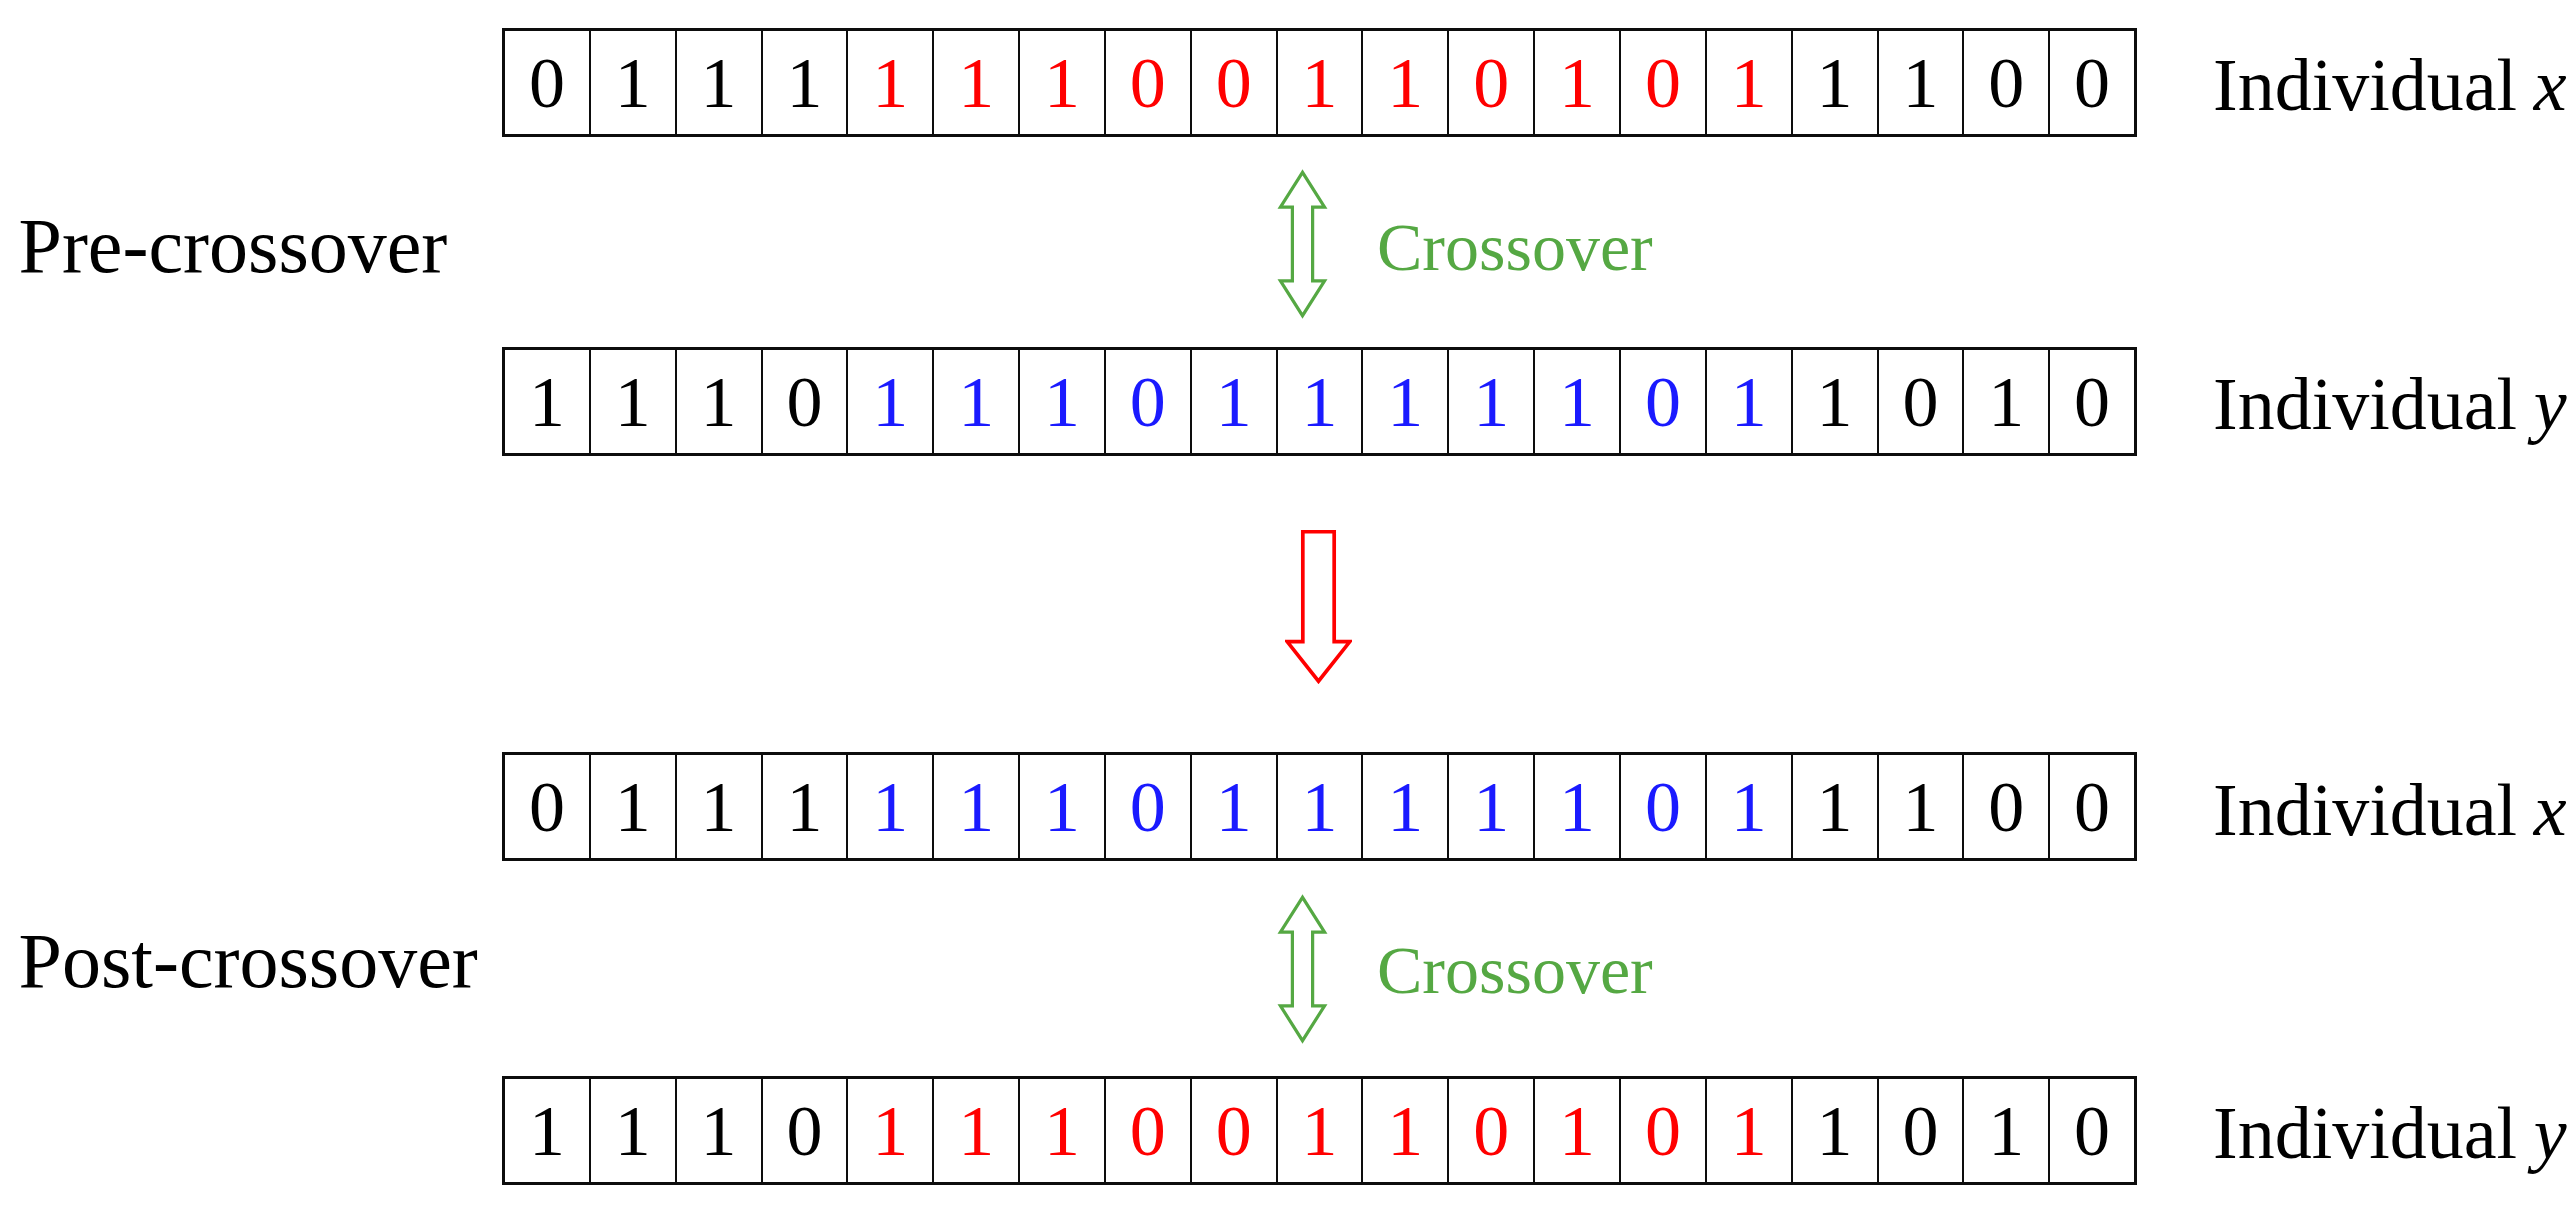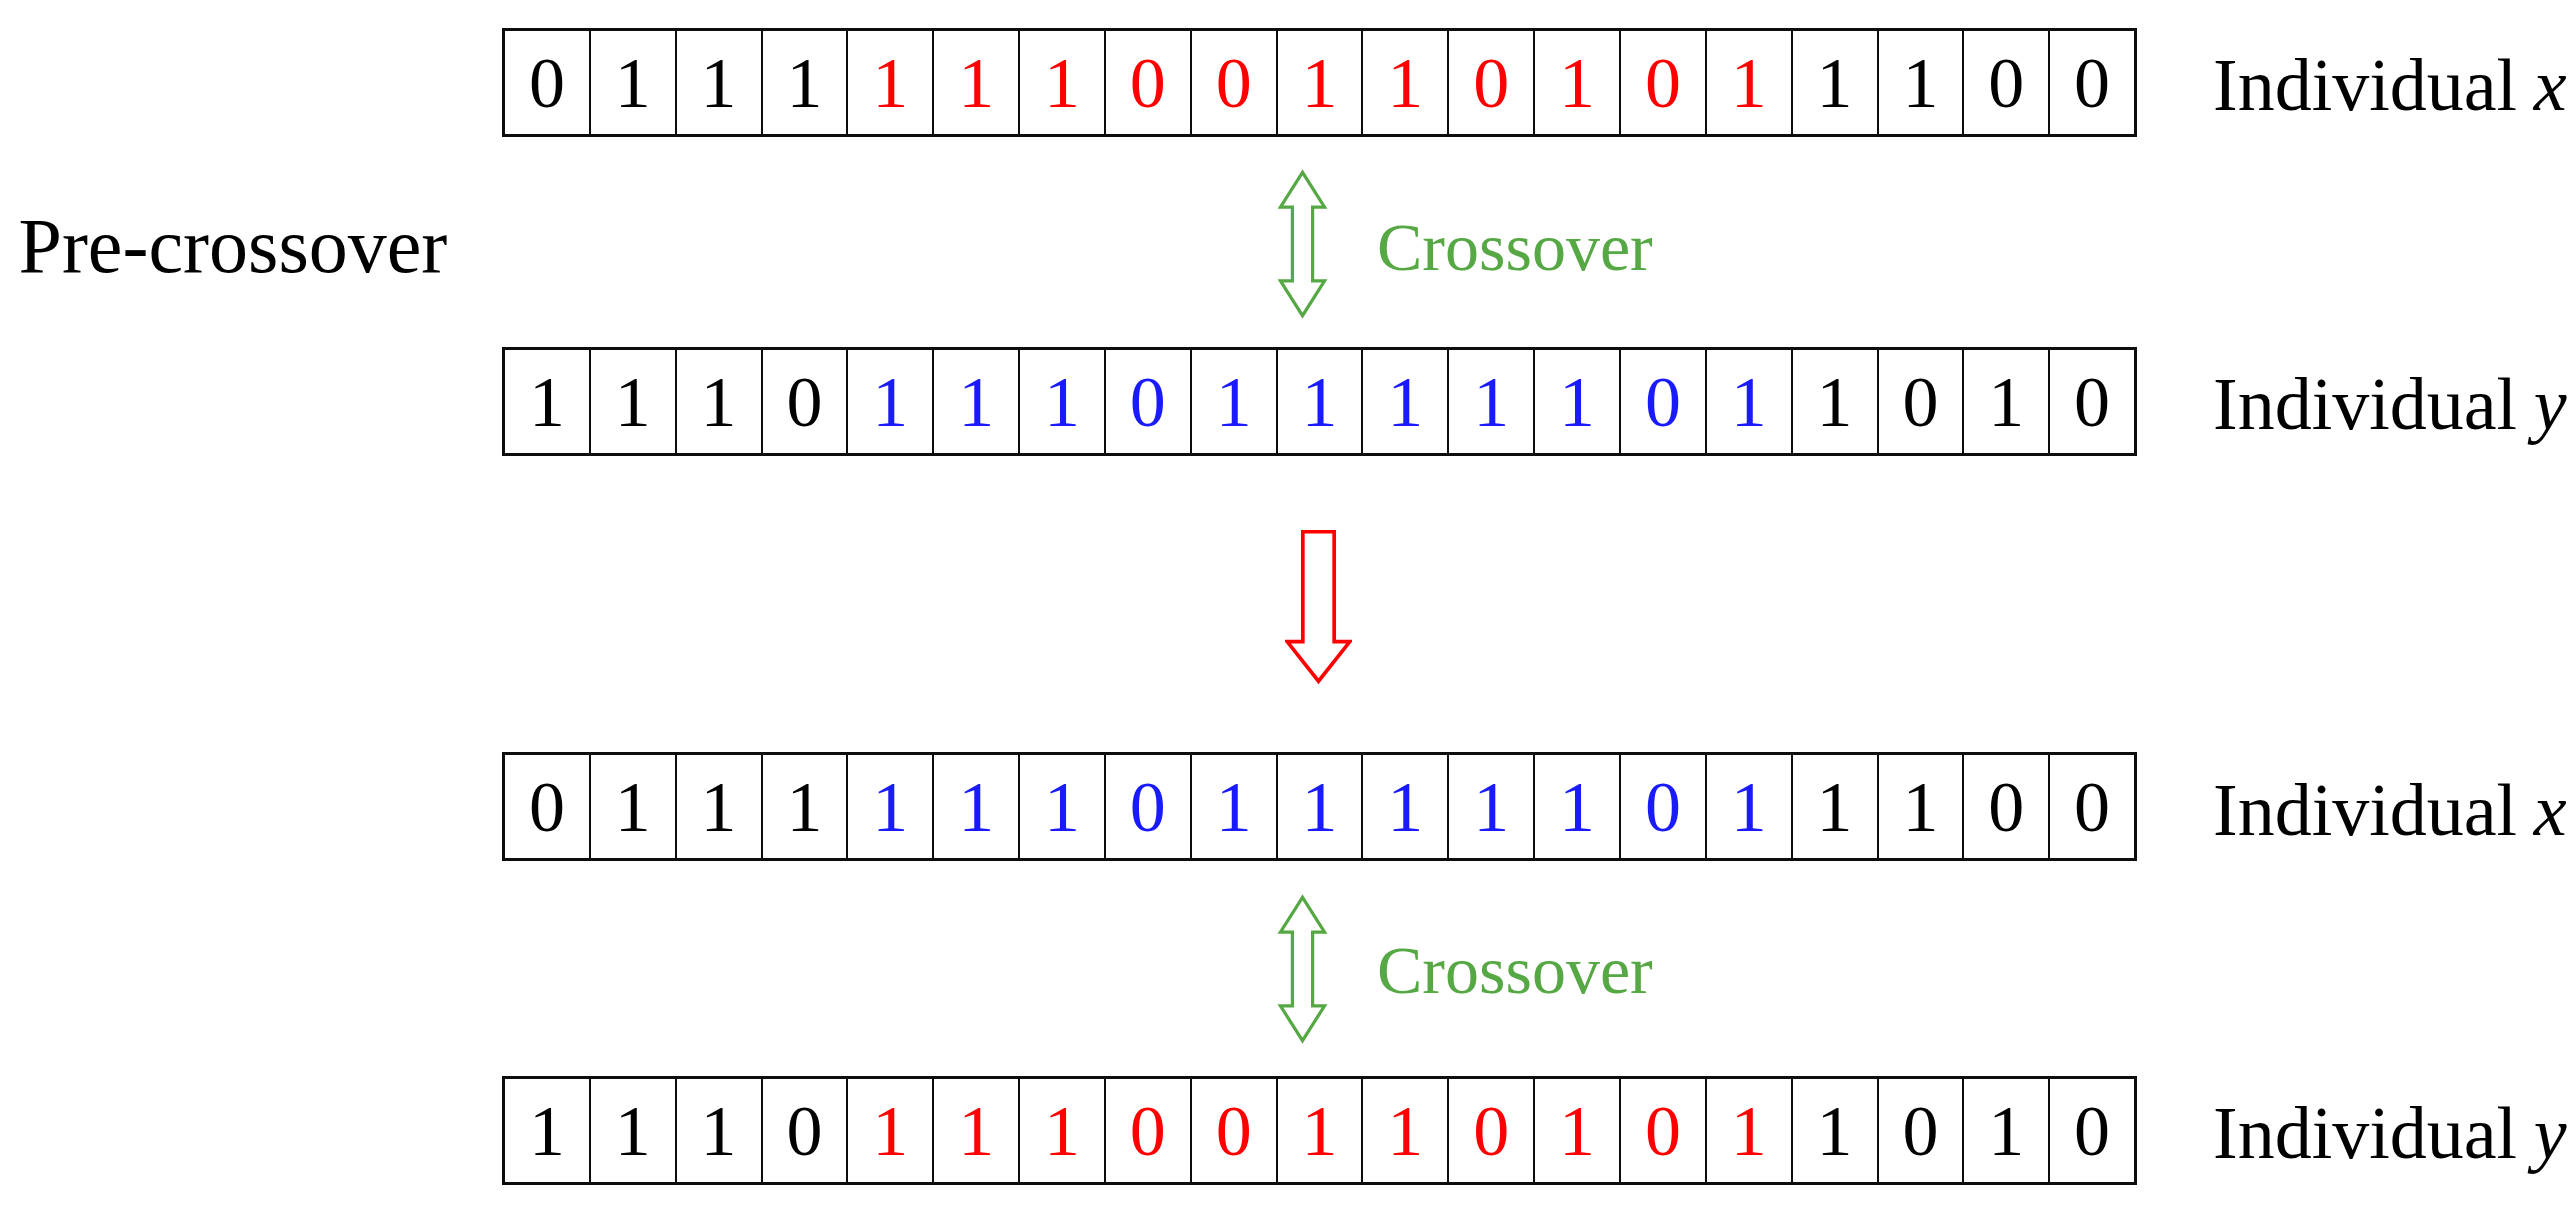--- a/index.html
+++ b/index.html
@@ -75,20 +75,21 @@
     stroke-width: 4;
     stroke-linejoin: miter;
   }
 </style>
 </head>
 <body>
 
 <div class="canvas">
 
   <div class="stage-label" style="top:207px">Pre-crossover</div>
+  <div class="stage-label" style="top:922px">Post-crossover</div>
 
   <div class="bit-row" style="top:28px">
       <div class="bit-cell" style="color: rgb(0, 0, 0);">0</div>
       <div class="bit-cell" style="color: rgb(0, 0, 0);">1</div>
       <div class="bit-cell" style="color: rgb(0, 0, 0);">1</div>
       <div class="bit-cell" style="color: rgb(0, 0, 0);">1</div>
       <div class="bit-cell" style="color: rgb(255, 0, 0);">1</div>
       <div class="bit-cell" style="color: rgb(255, 0, 0);">1</div>
       <div class="bit-cell" style="color: rgb(255, 0, 0);">1</div>
       <div class="bit-cell" style="color: rgb(255, 0, 0);">0</div>

